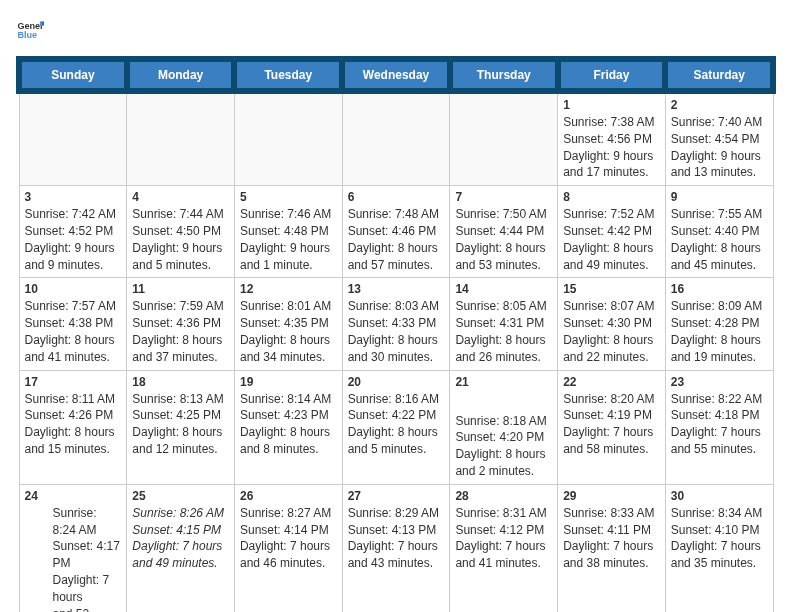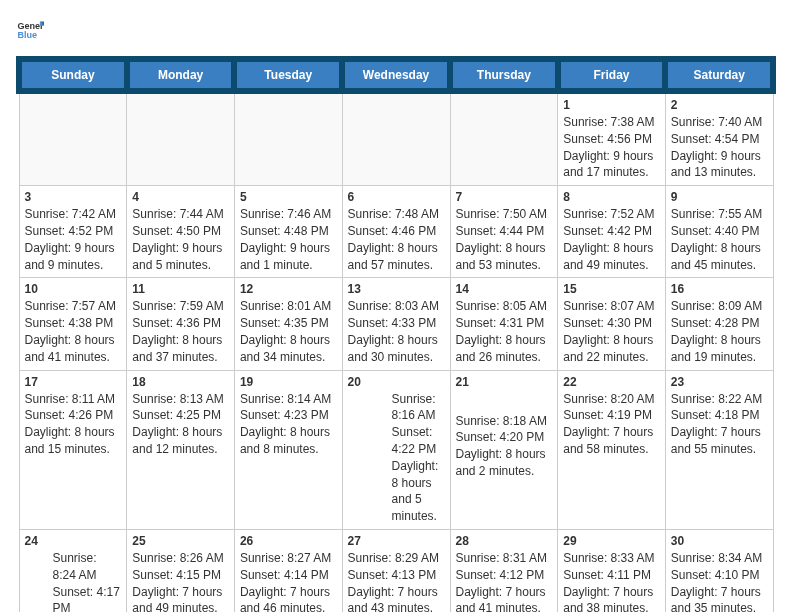--- a/index.html
+++ b/index.html
@@ -250,21 +250,21 @@
         </td>
         <td>
           <span class="day-number">19</span>
           <div class="day-info" style="white-space: pre-line;">Sunrise: 8:14 AM
 Sunset: 4:23 PM
 Daylight: 8 hours
 and 8 minutes.</div>
         </td>
         <td>
           <span class="day-number">20</span>
-          <div class="day-info" style="white-space: pre-line; margin-left: 44px;">Sunrise: 8:16 AM
+          <div class="day-info" style="white-space: pre-line;">Sunrise: 8:16 AM
 Sunset: 4:22 PM
 Daylight: 8 hours
 and 5 minutes.</div>
         </td>
         <td>
           <span class="day-number">21</span>
           <div class="day-info" style="white-space: pre-line; margin-top: 24px;">Sunrise: 8:18 AM
 Sunset: 4:20 PM
 Daylight: 8 hours
 and 2 minutes.</div>
@@ -287,21 +287,21 @@
       <tr>
         <td>
           <span class="day-number">24</span>
           <div class="day-info" style="white-space: pre-line; margin-left: 28px;">Sunrise: 8:24 AM
 Sunset: 4:17 PM
 Daylight: 7 hours
 and 52 minutes.</div>
         </td>
         <td>
           <span class="day-number">25</span>
-          <div class="day-info" style="white-space: pre-line;">Sunrise: 8:26 AM
+          <div class="day-info" style="white-space: pre-line; font-style: italic;">Sunrise: 8:26 AM
 Sunset: 4:15 PM
 Daylight: 7 hours
 and 49 minutes.</div>
         </td>
         <td>
           <span class="day-number">26</span>
           <div class="day-info" style="white-space: pre-line;">Sunrise: 8:27 AM
 Sunset: 4:14 PM
 Daylight: 7 hours
 and 46 minutes.</div>

